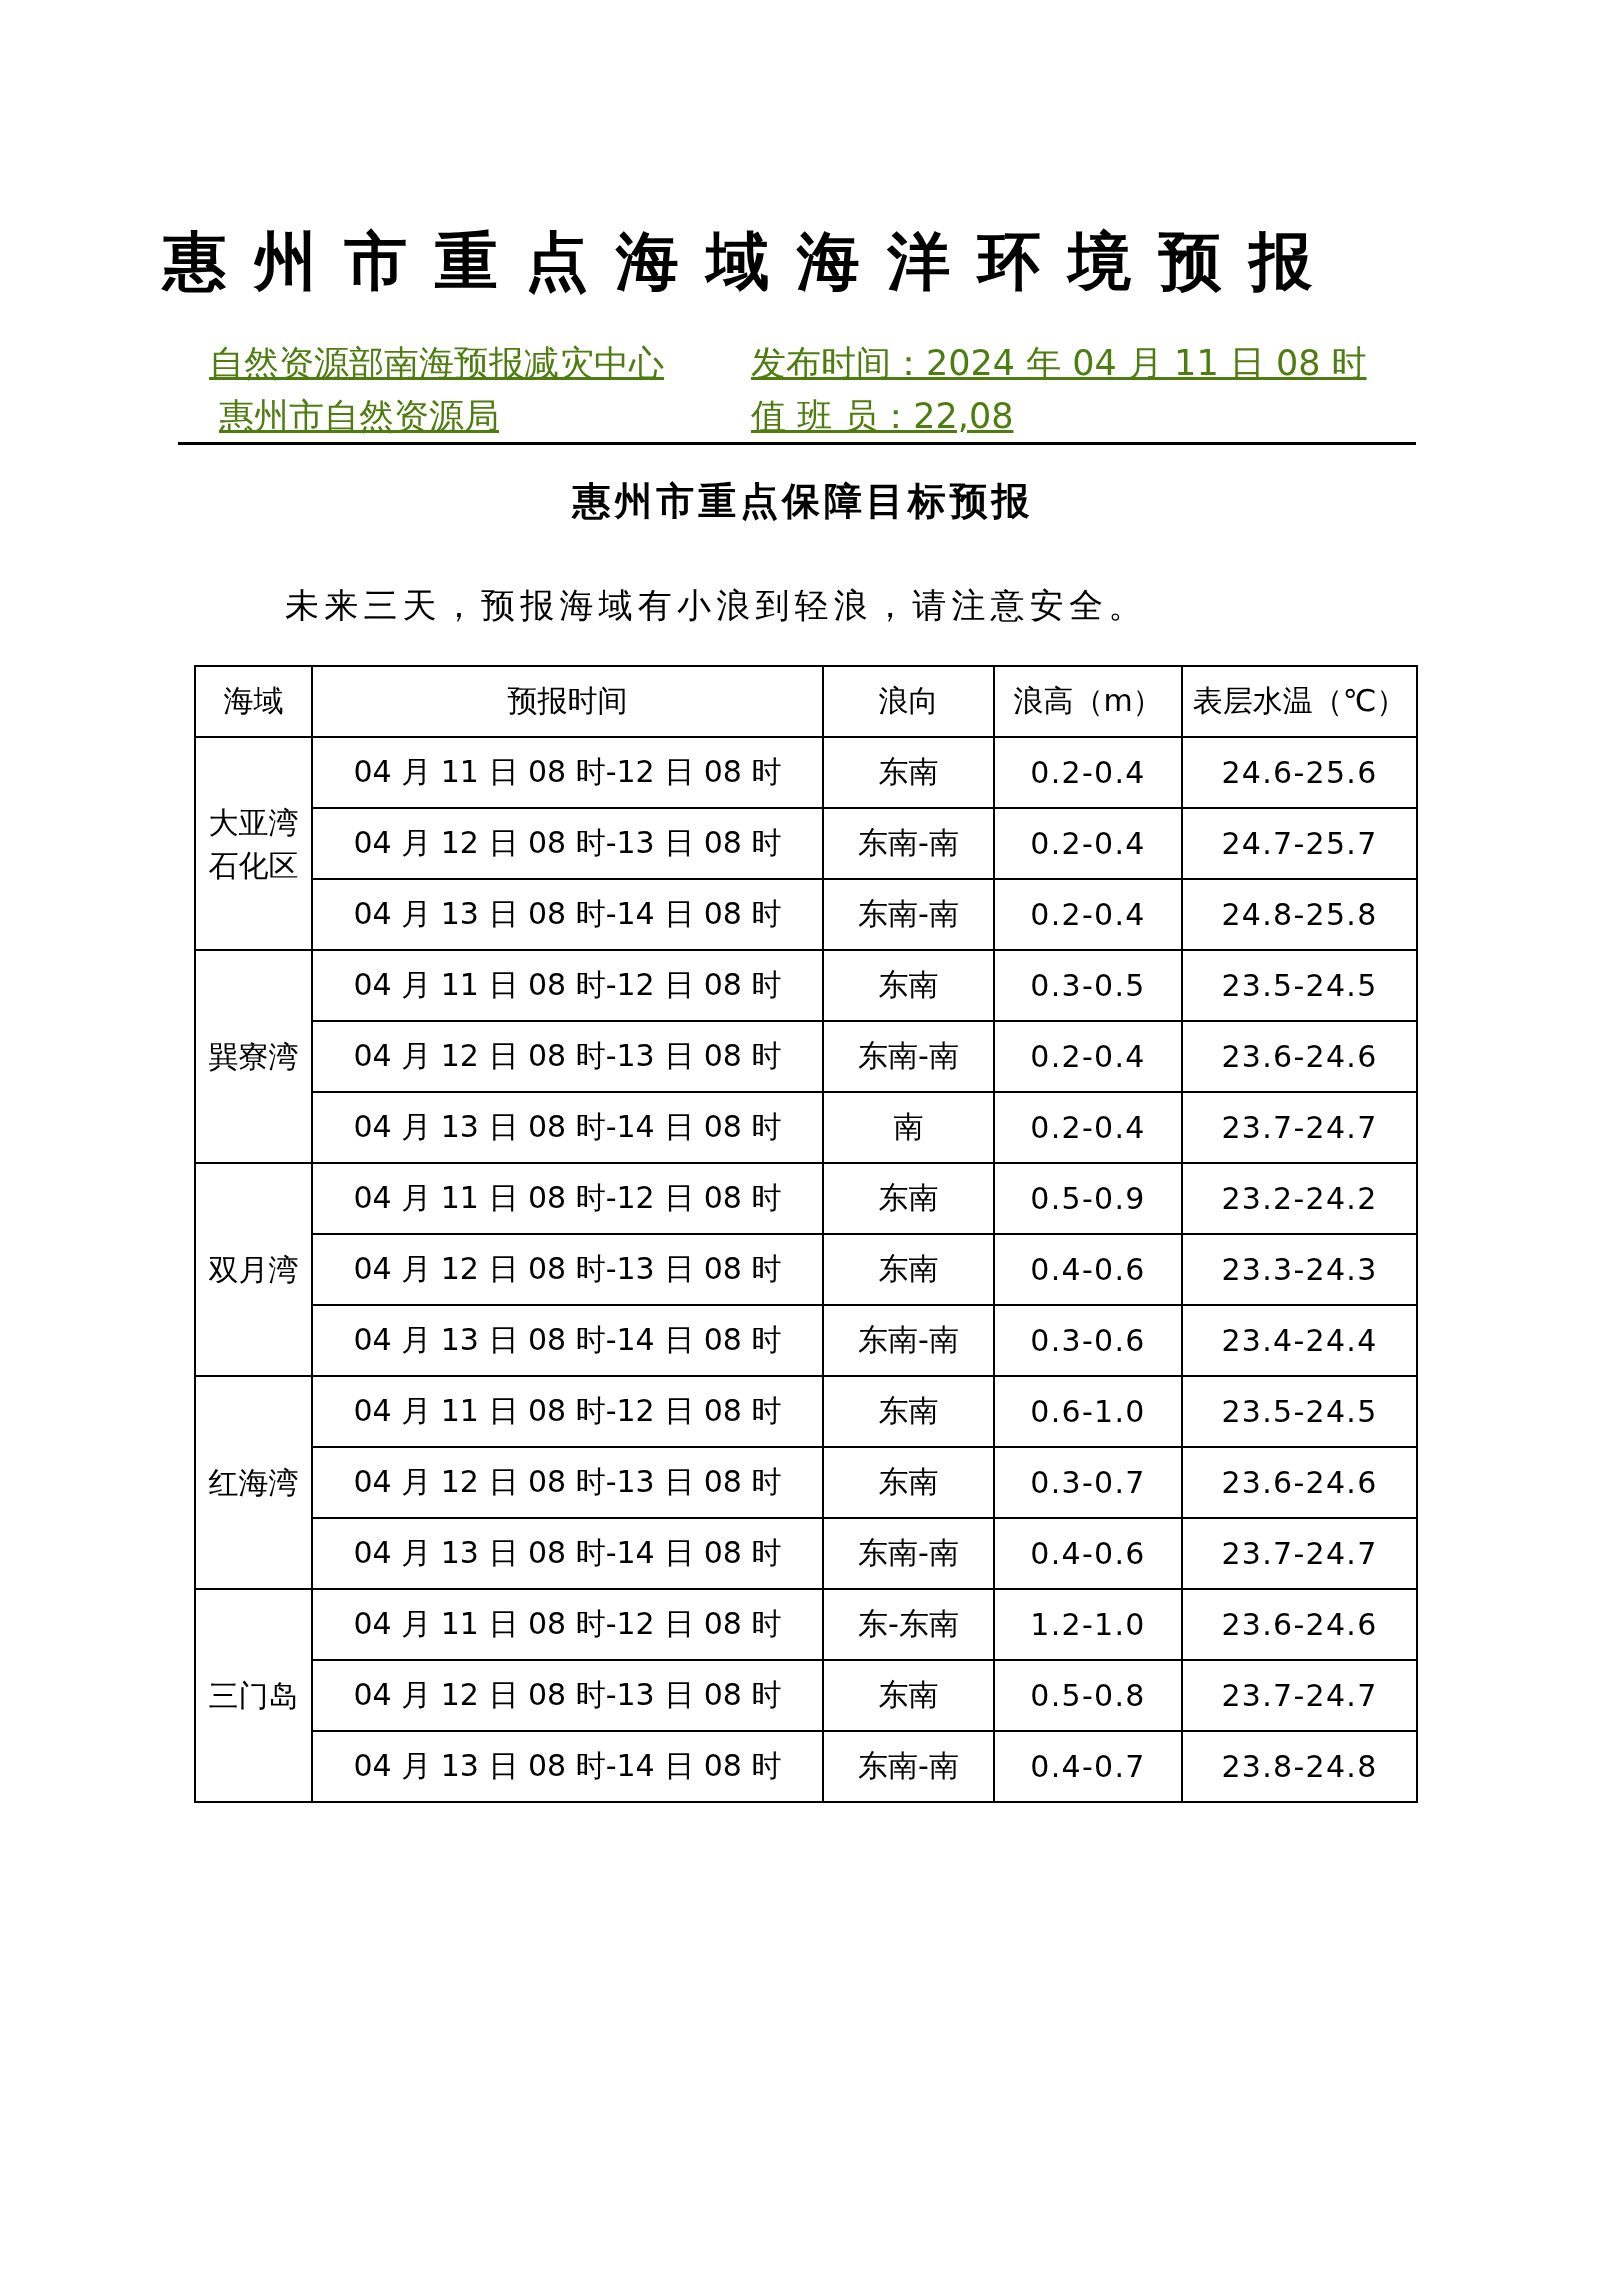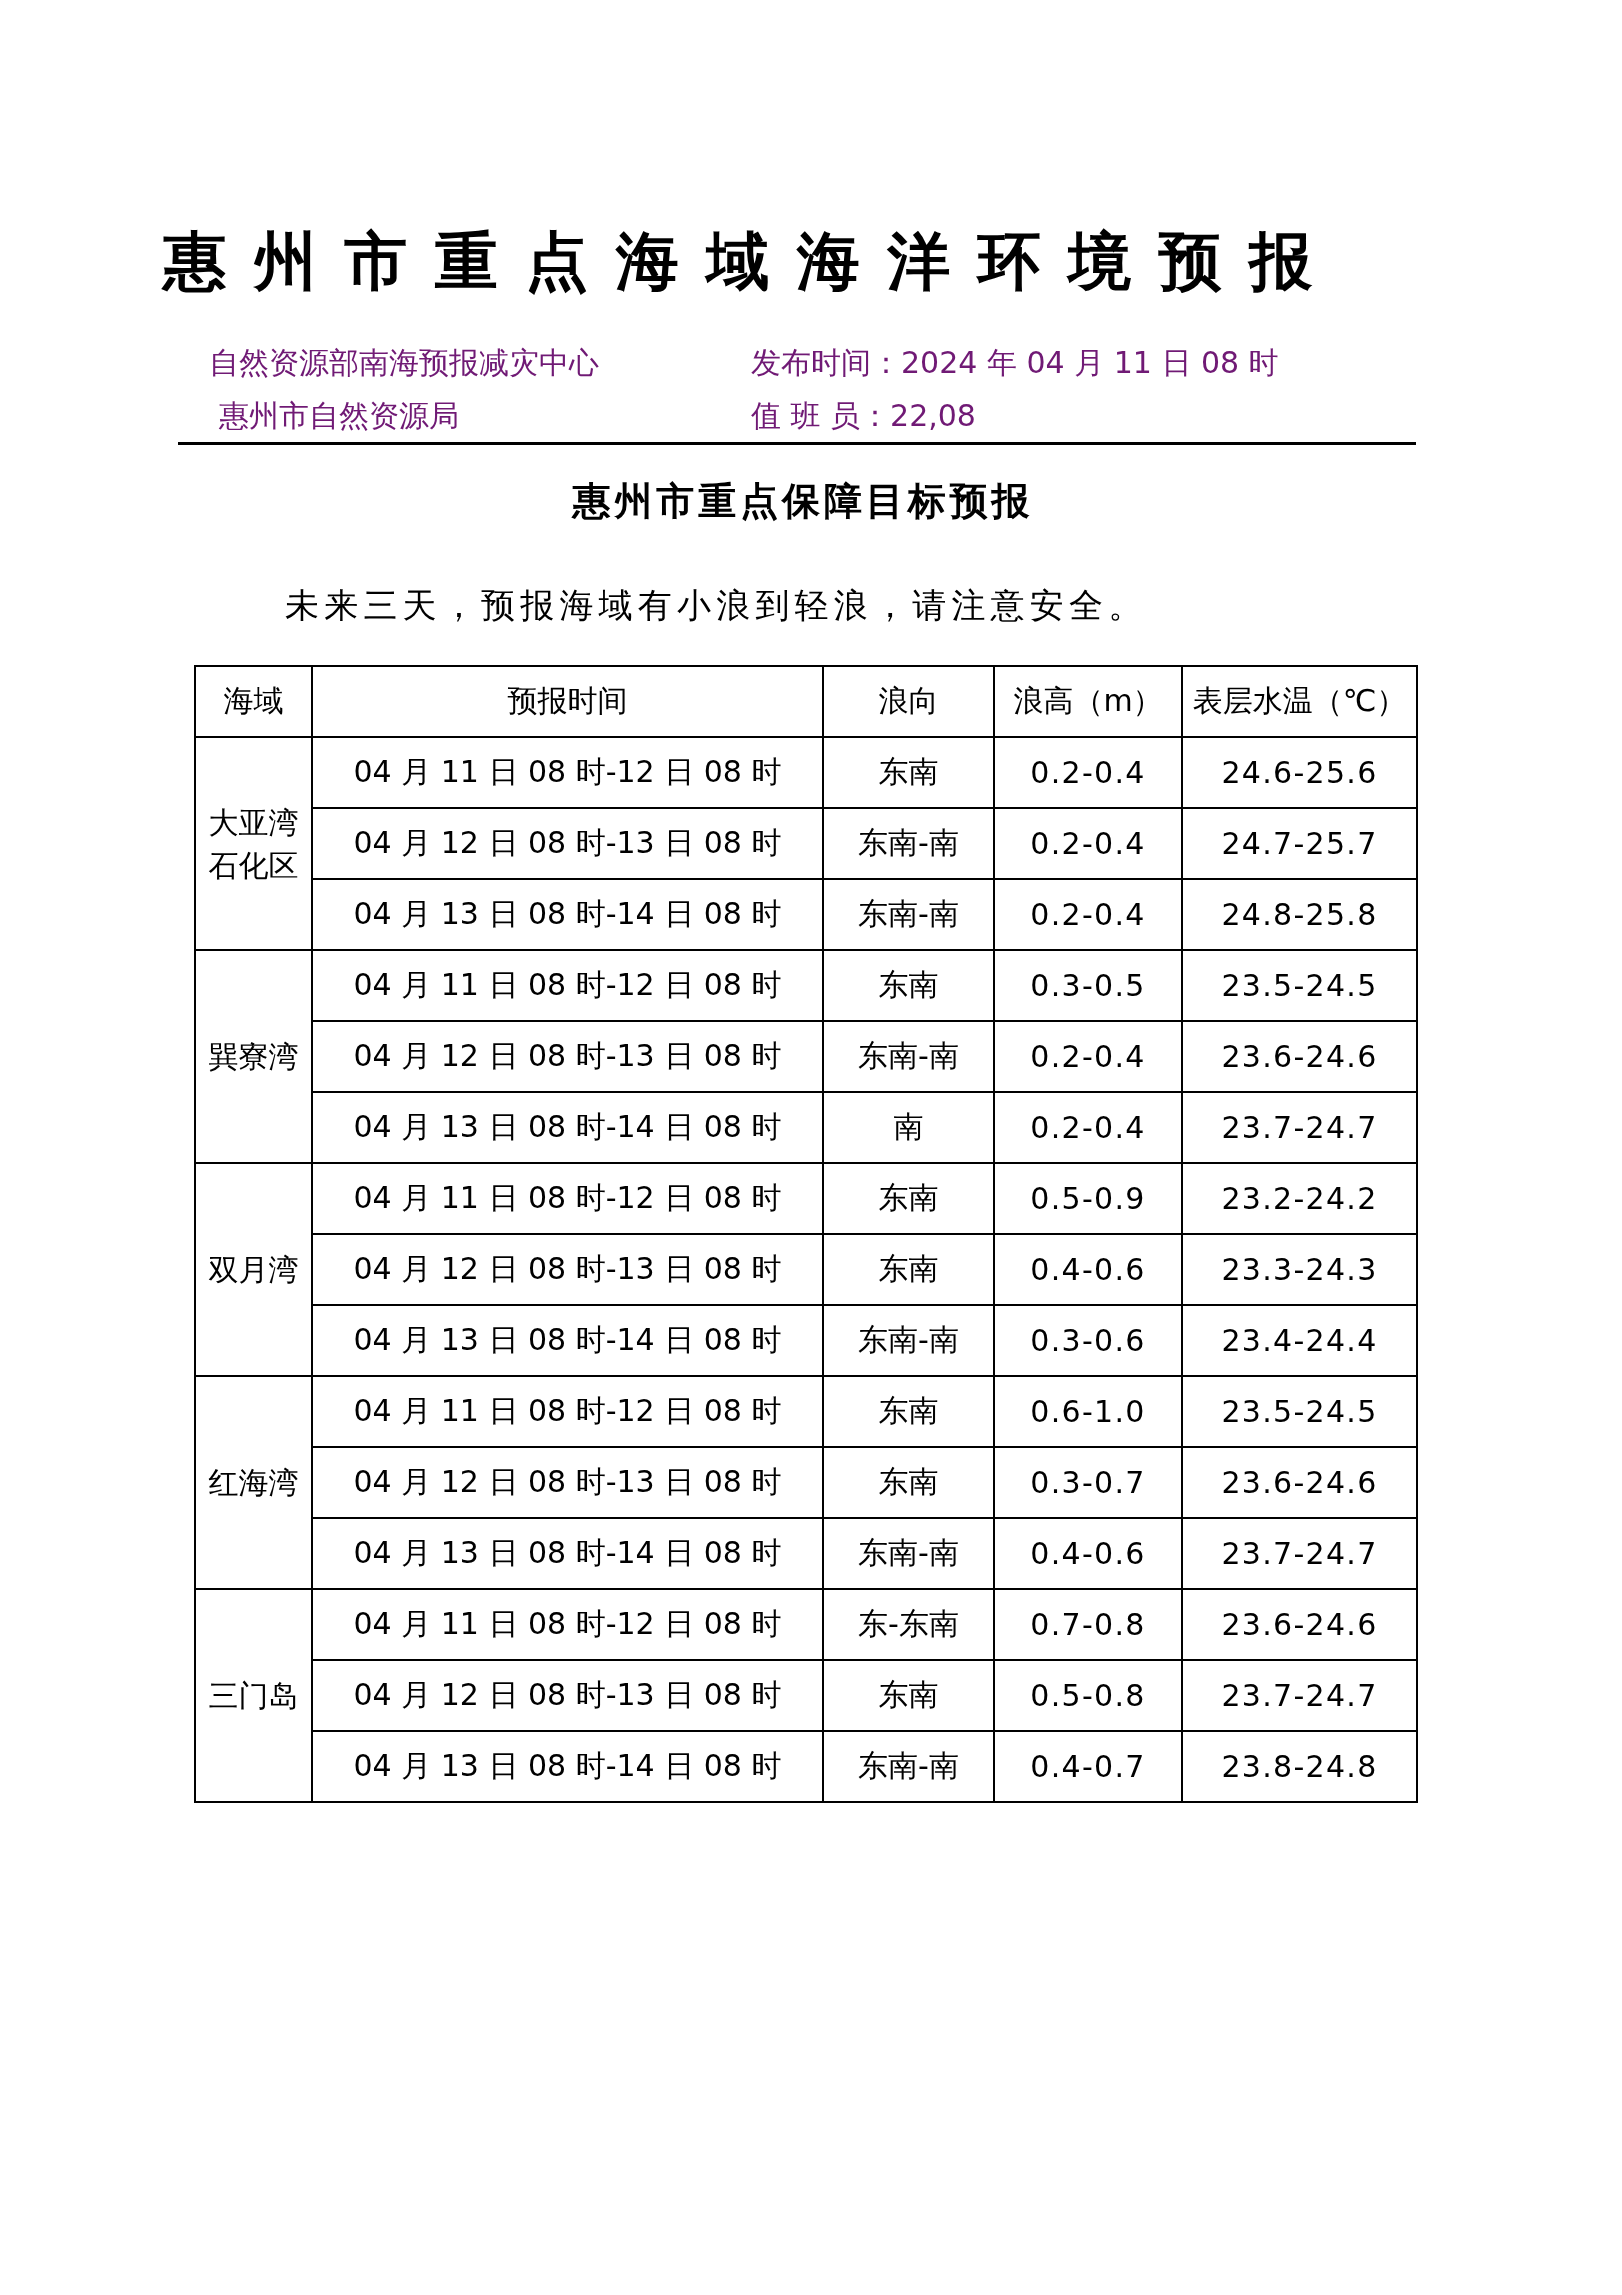--- a/index.html
+++ b/index.html
@@ -1,22 +1,22 @@
 <!DOCTYPE html>
 <html style="font-size:10.5px"><head>
 <meta charset="utf-8">
 <style>
   html, body { margin: 0; padding: 0; background: #ffffff; }
   body { width: 1623px; height: 2295px; position: relative; overflow: hidden;
          font-family: "DejaVu Serif", "Liberation Serif", serif; color: #000; }
   .title { position: absolute; top: 222px; left: 0; width: 1503px; text-align: center;
            font-size: 63px; font-weight: bold; letter-spacing: 27.5px; line-height: 79px;
            font-family: "DejaVu Serif", serif; }
-  .meta { position: absolute; font-size: 30px; line-height: 46px; color: #701a75;
-          font-family: "DejaVu Sans", sans-serif; }
+  .meta { position: absolute; font-size: 35px; line-height: 46px; color: #4d7c0f;
+          font-family: "DejaVu Sans", sans-serif; text-decoration: underline; }
   .meta.l1 { left: 209px; top: 340px; }
   .meta.l2 { left: 219px; top: 393px; }
   .meta.r1 { left: 751px; top: 340px; }
   .meta.r2 { left: 751px; top: 393px; }
   .rule { position: absolute; left: 178px; top: 442px; width: 1238px; height: 2.6px; background: #000; }
   .subtitle { position: absolute; top: 475px; left: 0; width: 1606px; text-align: center;
               font-size: 38px; font-weight: bold; letter-spacing: 3.9px; line-height: 52px;
               font-family: "DejaVu Sans", sans-serif; }
   .intro { position: absolute; top: 582px; left: 285px; font-size: 34px; letter-spacing: 5.2px;
            line-height: 46px; font-family: "DejaVu Sans", sans-serif; }
@@ -137,21 +137,21 @@
       <tr>
         <td>04 月 13 日 08 时-14 日 08 时</td>
         <td>东南-南</td>
         <td class="num">0.4-0.6</td>
         <td class="num">23.7-24.7</td>
       </tr>
       <tr>
         <td class="region" rowspan="3">三门岛</td>
         <td>04 月 11 日 08 时-12 日 08 时</td>
         <td>东-东南</td>
-        <td class="num">0.7-0.8</td>
+        <td class="num">1.2-1.0</td>
         <td class="num">23.6-24.6</td>
       </tr>
       <tr>
         <td>04 月 12 日 08 时-13 日 08 时</td>
         <td>东南</td>
         <td class="num">0.5-0.8</td>
         <td class="num">23.7-24.7</td>
       </tr>
       <tr>
         <td>04 月 13 日 08 时-14 日 08 时</td>

